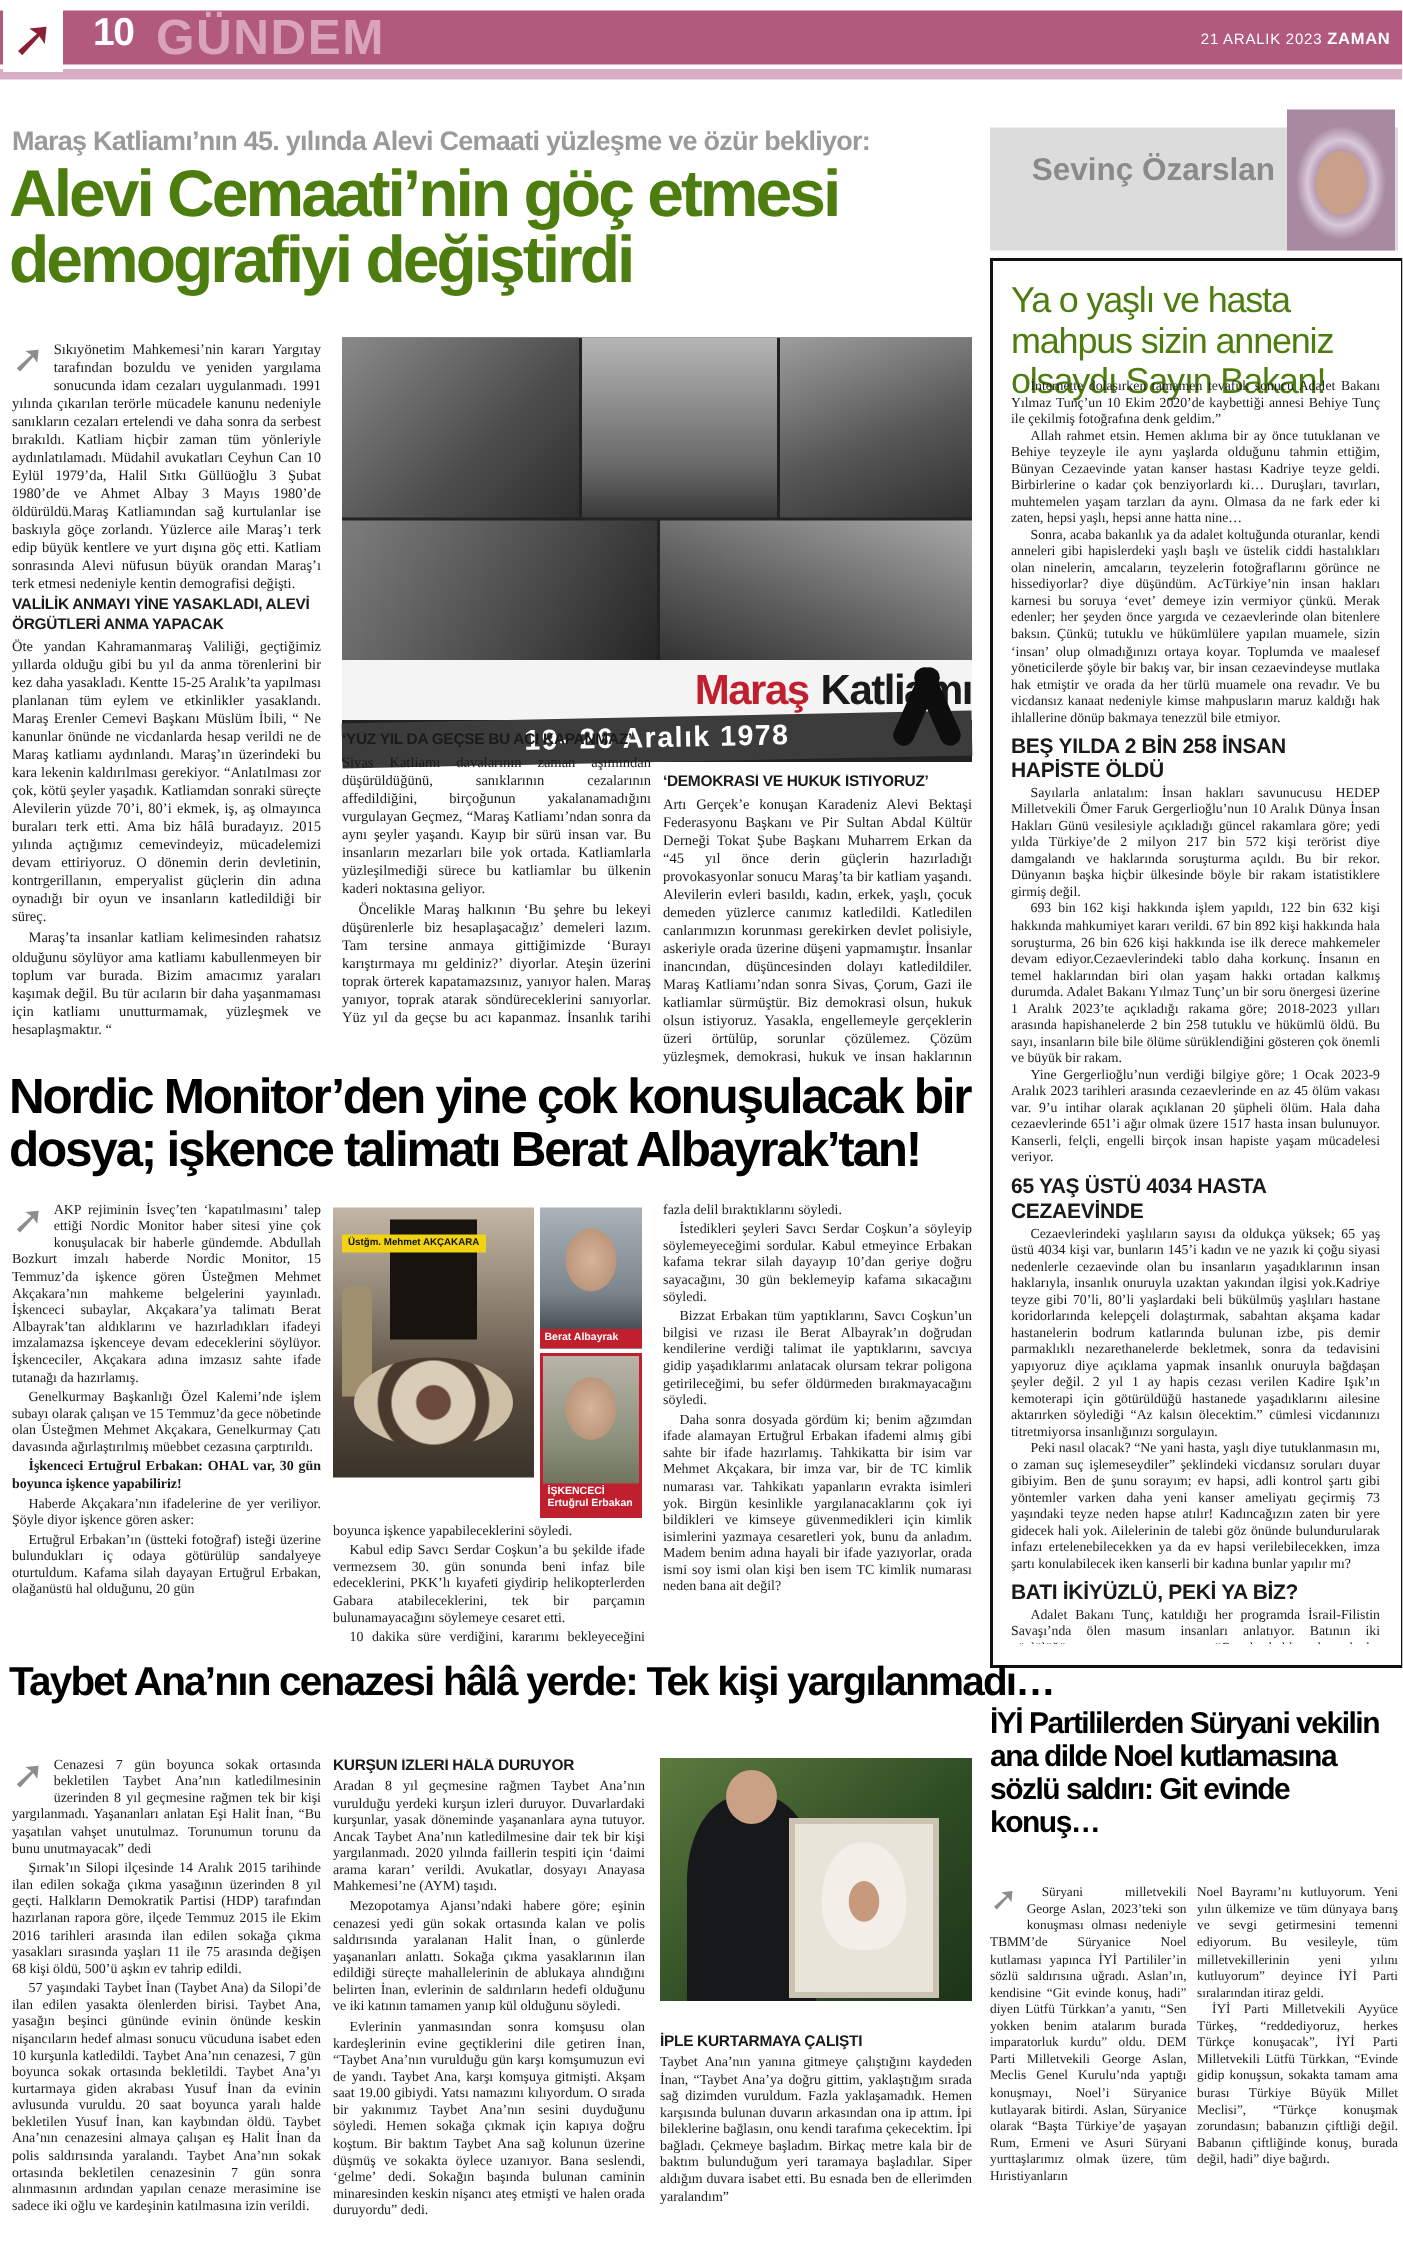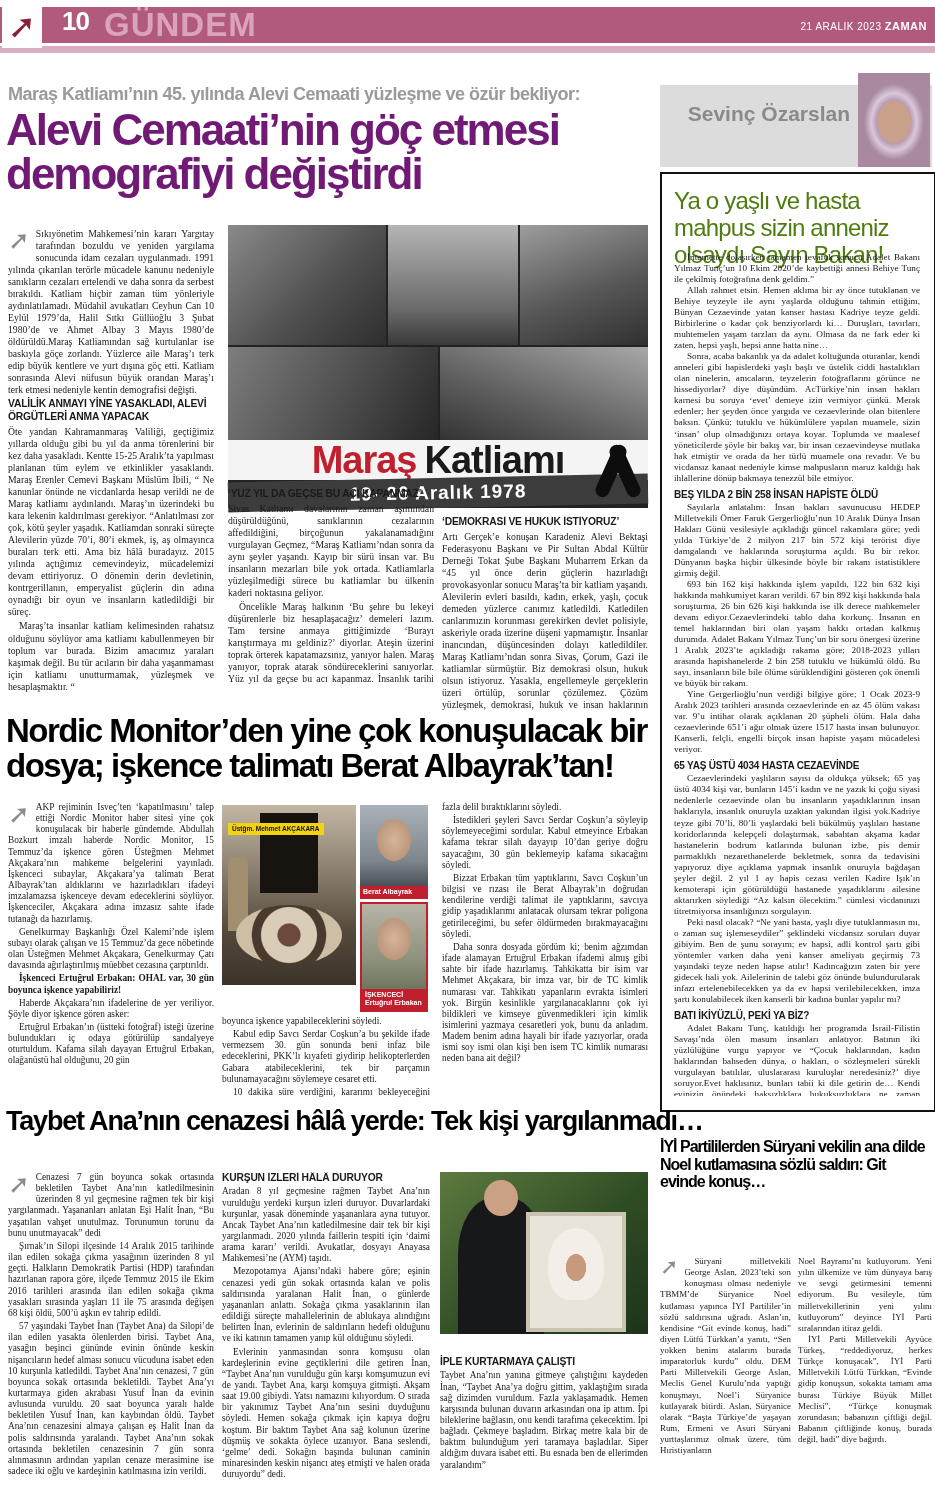--- a/index.html
+++ b/index.html
@@ -14,69 +14,69 @@
   .pageNum{left:62px;top:6px;font-family:"Liberation Sans",sans-serif;font-weight:bold;
            font-size:26px;color:#fff;letter-spacing:-1px;}
   .sectionName{left:104px;top:6px;font-family:"Liberation Sans",sans-serif;font-weight:bold;
            font-size:33px;color:#d9a3bd;letter-spacing:1px;}
   .dateLine{right:8px;top:20px;font-family:"Liberation Sans",sans-serif;font-size:10px;color:#fff;letter-spacing:.5px;}
   .dateLine b{font-size:11px;}
   
   .kicker{left:8px;top:84px;width:640px;font-family:"Liberation Sans",sans-serif;font-weight:bold;
           font-size:18px;color:#9a9a9a;letter-spacing:-0.5px;}
   .mainHead{left:6px;top:108px;width:640px;font-family:"Liberation Sans",sans-serif;font-weight:bold;
-          font-size:44px;line-height:1.0;color:#701a75;letter-spacing:-2px;}
+          font-size:44px;line-height:1.0;color:#4d7c0f;letter-spacing:-2px;}
   .h2nordic{left:6px;top:714px;width:648px;font-family:"Liberation Sans",sans-serif;font-weight:bold;
           font-size:33px;line-height:1.05;color:#000;letter-spacing:-1.5px;}
   .h2taybet{left:6px;top:1106px;width:650px;font-family:"Liberation Sans",sans-serif;font-weight:bold;
           font-size:27px;color:#000;letter-spacing:-1.2px;white-space:nowrap;}
   .h2iyi{left:660px;top:1138px;width:272px;font-family:"Liberation Sans",sans-serif;font-weight:bold;
-          font-size:16px;line-height:1.1;color:#000;letter-spacing:-1px;}
+          font-size:20px;line-height:1.1;color:#000;letter-spacing:-1px;}
   
   .col{overflow:hidden;text-align:justify;}
   .col p{margin:0 0 2px 0;}
   .ind{text-indent:11px;}
   .bt{font-size:9.7px;line-height:1.24;}
   .bt2{font-size:9.3px;line-height:1.2;}
   .sub{font-family:"Liberation Sans",sans-serif;font-weight:bold;font-size:10.3px;
        letter-spacing:-0.2px;margin:6px 0 2px 0;text-align:left;}
   .arrowcap{float:left;color:#8d8d8d;font-size:26px;line-height:22px;margin:1px 6px 2px 0;
             font-family:"DejaVu Sans",sans-serif;font-weight:bold;}
   
   .collage{left:228px;top:225px;width:420px;height:283px;background:#222;}
   .tile{position:absolute;}
   .t1{left:0;top:0;width:158px;height:120px;background:linear-gradient(135deg,#8a8a8a,#4d4d4d 60%,#2e2e2e);}
   .t2{left:160px;top:0;width:130px;height:120px;background:linear-gradient(180deg,#b5b5b5,#6a6a6a 70%,#3a3a3a);}
   .t3{left:292px;top:0;width:128px;height:120px;background:linear-gradient(160deg,#9d9d9d,#585858 55%,#303030);}
   .t4{left:0;top:122px;width:210px;height:93px;background:linear-gradient(120deg,#7d7d7d,#454545 65%,#262626);}
   .t5{left:212px;top:122px;width:208px;height:93px;background:linear-gradient(200deg,#a8a8a8,#5e5e5e 60%,#333);}
   .banner{position:absolute;left:0;top:215px;width:420px;height:40px;background:#f4f4f4;
-          display:flex;align-items:center;justify-content:center;font-family:"Liberation Sans",sans-serif;
-          font-weight:bold;font-size:38px;letter-spacing:-1px;}
+          display:flex;align-items:center;justify-content:flex-end;font-family:"Liberation Sans",sans-serif;
+          font-weight:bold;font-size:28px;letter-spacing:-1px;}
   .banner .red{color:#c01f2e;margin-right:8px;}
   .dateband{position:absolute;left:0;top:253px;width:420px;height:30px;background:#3c3c3c;
           color:#fff;font-family:"Liberation Sans",sans-serif;font-weight:bold;font-size:19px;
           display:flex;align-items:center;justify-content:center;transform:rotate(-1.2deg);letter-spacing:1px;}
   .ribbon{position:absolute;right:6px;top:218px;width:46px;height:62px;}
   .ribbon div{position:absolute;width:14px;height:56px;background:#0d0d0d;border-radius:7px;}
   .r1{left:8px;transform:rotate(24deg);}
   .r2{left:22px;transform:rotate(-24deg);}
   
   .authorBox{left:660px;top:85px;width:272px;height:82px;background:#dcdcdc;}
   .authorName{position:absolute;right:82px;top:18px;text-align:center;font-family:"Liberation Sans",sans-serif;
           font-weight:bold;font-size:21px;color:#8a8a8a;line-height:1.05;}
   .authorPhoto{position:absolute;right:2px;top:-12px;width:72px;height:94px;
           background:radial-gradient(ellipse 30px 38px at 50% 52%,#c9a08a 55%,#b79ab5 57%,#d8c8d8 75%,#a9899f);}
   .opBox{left:660px;top:172px;width:272px;height:936px;border:2px solid #111;background:#fff;}
   .opHead{position:absolute;left:12px;top:14px;width:246px;font-family:"Liberation Sans",sans-serif;
           font-weight:normal;font-size:24px;line-height:1.12;letter-spacing:-0.8px;color:#4d7c0f;}
   .opBody{position:absolute;left:12px;top:78px;width:246px;height:844px;overflow:hidden;
           text-align:justify;font-size:9.2px;line-height:1.2;}
   .opBody p{margin:0;text-indent:13px;}
-  .opBody .sub{font-size:10px;text-indent:0;margin:5px 0 1px 0;}
+  .opBody .sub{font-size:14px;text-indent:0;margin:5px 0 1px 0;}
   
   .hallPhoto{left:222px;top:805px;width:134px;height:180px;
        background:linear-gradient(180deg,#c4b6a4 0%,#8d8272 35%,#55493c 70%,#3a332a);overflow:hidden;}
   .hallDoor{position:absolute;left:38px;top:8px;width:58px;height:80px;background:#17130f;}
   .hallFloor{position:absolute;left:14px;top:100px;width:106px;height:60px;border-radius:50%;
        background:radial-gradient(circle,#6b4a3a 18%,#d9cdb8 20% 45%,#4a3a2e 47% 60%,#cdbfa6 62%);}
   .hallMan{position:absolute;left:6px;top:52px;width:20px;height:74px;background:#9f8f6f;border-radius:6px 6px 0 0;}
   .ylabel{position:absolute;left:6px;top:18px;background:#f2d313;color:#111;font-family:"Liberation Sans",sans-serif;
        font-weight:bold;font-size:6.5px;line-height:1.2;padding:2px 4px;text-align:center;}
   .portrait{overflow:hidden;}

